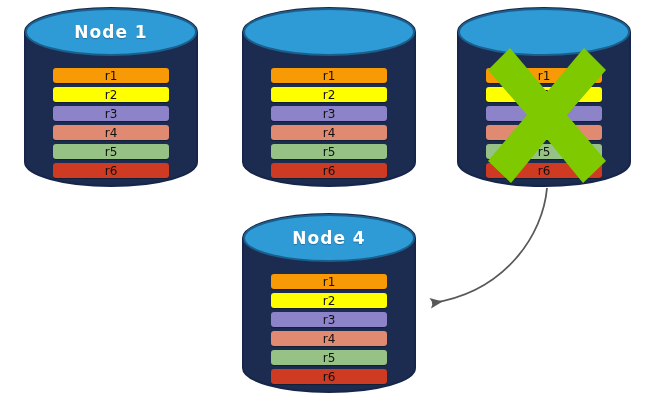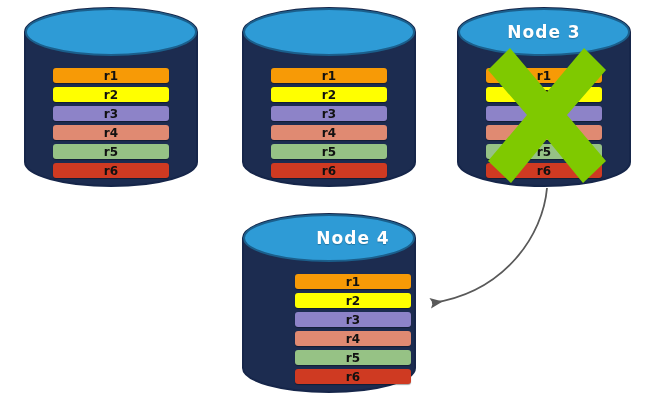--- a/index.html
+++ b/index.html
@@ -45,21 +45,21 @@
     position: absolute;
     left: 0;
     width: 100%;
     box-sizing: border-box;
   }
   .row {
     position: relative;
     margin: 0 auto;
     border-radius: 3px;
     color: #111111;
-    font-weight: bold;
+    font-weight: normal;
     font-size: 12px;
     text-align: center;
     font-family: "DejaVu Sans", sans-serif;
     box-shadow: 0 1px 1px rgba(0,0,0,0.35);
     line-height: 1;
     display: flex;
     align-items: center;
     justify-content: center;
   }
 
@@ -81,20 +81,21 @@
 </style>
 </head>
 <body>
 
 <div id="canvas">
     <div class="node" style="left: 25px; top: 8px; width: 172px; height: 178px;">
       <svg class="node-svg" width="172" height="178" viewBox="0 0 172 178">
         <path d="M 0,24 L 0,154 A 86,24 0 0 0 172,154 L 172,24 A 86,24 0 0 0 0,24 Z" fill="#1c2c50" stroke="#16264a" stroke-width="2"></path>
         <ellipse cx="86" cy="24" rx="85" ry="23" fill="#2e9bd6" stroke="#1b5f8c" stroke-width="2"></ellipse>
       </svg>
+      <div class="node-title" style="top: 14px;">Node  1</div>
       <div class="rows" style="top: 60px;">
         <div class="row" style="background: rgb(247, 154, 6); height: 15px; width: 116px; margin-bottom: 4px;">r1</div>
         <div class="row" style="background: rgb(255, 255, 0); height: 15px; width: 116px; margin-bottom: 4px;">r2</div>
         <div class="row" style="background: rgb(141, 131, 200); height: 15px; width: 116px; margin-bottom: 4px;">r3</div>
         <div class="row" style="background: rgb(224, 138, 114); height: 15px; width: 116px; margin-bottom: 4px;">r4</div>
         <div class="row" style="background: rgb(150, 194, 133); height: 15px; width: 116px; margin-bottom: 4px;">r5</div>
         <div class="row" style="background: rgb(207, 58, 34); height: 15px; width: 116px; margin-bottom: 4px;">r6</div>
       </div>
     </div>
     <div class="node" style="left: 243px; top: 8px; width: 172px; height: 178px;">
@@ -109,34 +110,33 @@
         <div class="row" style="background: rgb(224, 138, 114); height: 15px; width: 116px; margin-bottom: 4px;">r4</div>
         <div class="row" style="background: rgb(150, 194, 133); height: 15px; width: 116px; margin-bottom: 4px;">r5</div>
         <div class="row" style="background: rgb(207, 58, 34); height: 15px; width: 116px; margin-bottom: 4px;">r6</div>
       </div>
     </div>
     <div class="node" style="left: 458px; top: 8px; width: 172px; height: 178px;">
       <svg class="node-svg" width="172" height="178" viewBox="0 0 172 178">
         <path d="M 0,24 L 0,154 A 86,24 0 0 0 172,154 L 172,24 A 86,24 0 0 0 0,24 Z" fill="#1c2c50" stroke="#16264a" stroke-width="2"></path>
         <ellipse cx="86" cy="24" rx="85" ry="23" fill="#2e9bd6" stroke="#1b5f8c" stroke-width="2"></ellipse>
       </svg>
-      <div class="node-title" style="top: 14px;">Node  3</div>
       <div class="rows" style="top: 60px;">
         <div class="row" style="background: rgb(247, 154, 6); height: 15px; width: 116px; margin-bottom: 4px;">r1</div>
         <div class="row" style="background: rgb(255, 255, 0); height: 15px; width: 116px; margin-bottom: 4px;">r2</div>
         <div class="row" style="background: rgb(141, 131, 200); height: 15px; width: 116px; margin-bottom: 4px;">r3</div>
         <div class="row" style="background: rgb(224, 138, 114); height: 15px; width: 116px; margin-bottom: 4px;">r4</div>
         <div class="row" style="background: rgb(150, 194, 133); height: 15px; width: 116px; margin-bottom: 4px;">r5</div>
         <div class="row" style="background: rgb(207, 58, 34); height: 15px; width: 116px; margin-bottom: 4px;">r6</div>
       </div>
       <svg class="cross-overlay" width="118" height="135" viewBox="0 0 118 135" style="left: 30px; top: 40px;">
         <path d="M 22,0 L 59,44 L 96,0 L 118,22 L 79,67 L 118,113 L 95,135 L 59,91 L 23,135 L 0,113 L 39,67 L 0,22 Z" fill="#7fc900"></path>
       </svg>
     </div>
-    <div class="node" style="left: 243px; top: 214px; width: 172px; height: 178px; padding-left: 48px;">
+    <div class="node" style="left: 243px; top: 214px; width: 172px; height: 178px;">
       <svg class="node-svg" width="172" height="178" viewBox="0 0 172 178">
         <path d="M 0,24 L 0,154 A 86,24 0 0 0 172,154 L 172,24 A 86,24 0 0 0 0,24 Z" fill="#1c2c50" stroke="#16264a" stroke-width="2"></path>
         <ellipse cx="86" cy="24" rx="85" ry="23" fill="#2e9bd6" stroke="#1b5f8c" stroke-width="2"></ellipse>
       </svg>
       <div class="node-title" style="top: 14px;">Node  4</div>
       <div class="rows" style="top: 60px;">
         <div class="row" style="background: rgb(247, 154, 6); height: 15px; width: 116px; margin-bottom: 4px;">r1</div>
         <div class="row" style="background: rgb(255, 255, 0); height: 15px; width: 116px; margin-bottom: 4px;">r2</div>
         <div class="row" style="background: rgb(141, 131, 200); height: 15px; width: 116px; margin-bottom: 4px;">r3</div>
         <div class="row" style="background: rgb(224, 138, 114); height: 15px; width: 116px; margin-bottom: 4px;">r4</div>

